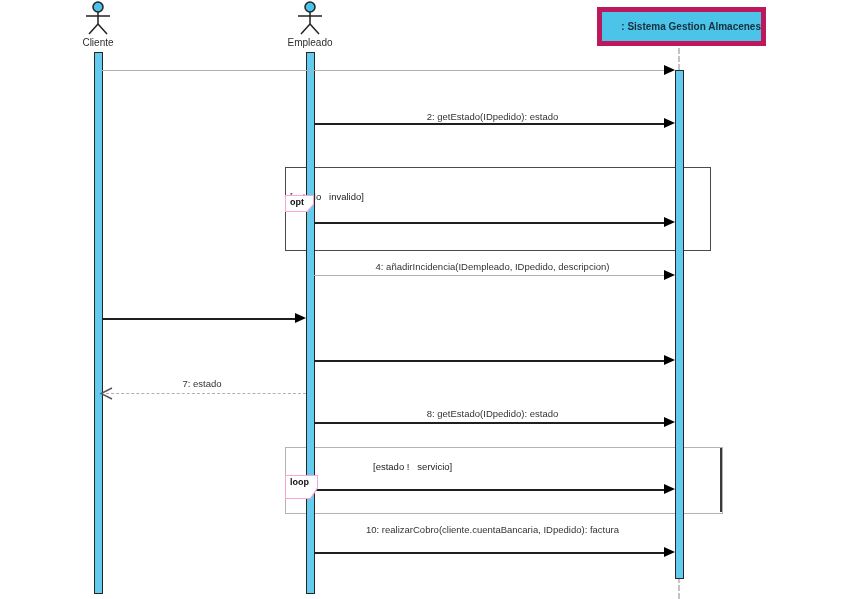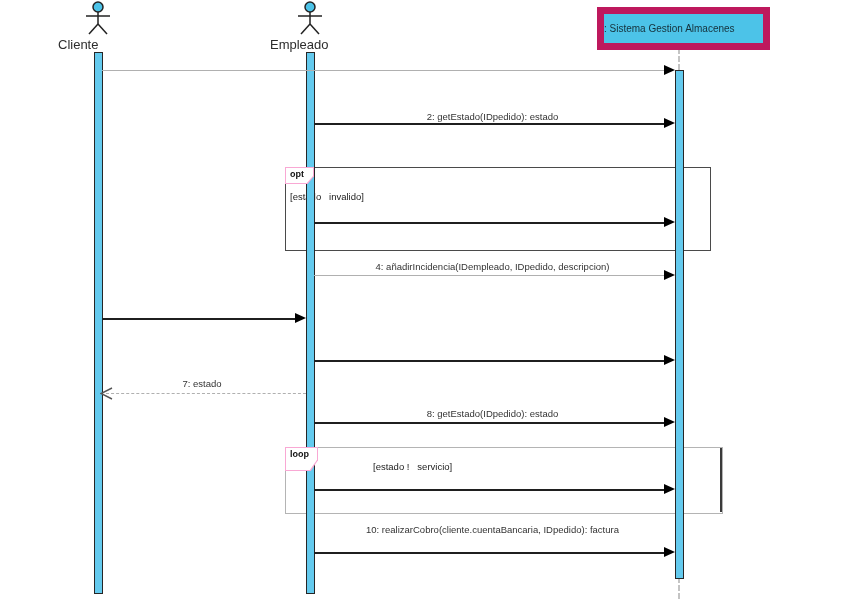--- a/index.html
+++ b/index.html
@@ -9,32 +9,32 @@
   html,body{margin:0;padding:0;background:#fff;}
   .canvas{position:relative;width:848px;height:599px;background:#fff;overflow:hidden;
           font-family:"Liberation Sans",sans-serif;color:var(--text);}
   .abs{position:absolute;}
   
   .lifebar{position:absolute;width:7px;background:var(--bar_cyan);
            border:1px solid #262626;z-index:5;}
   .dashed-v{position:absolute;width:0;border-left:2px dashed #c4c4c4;z-index:1;}
   
   .object-box{position:absolute;left:597px;top:7px;width:159px;height:29px;
-              background:var(--fill_cyan);border:7px solid #be185d;z-index:6;
-              display:flex;align-items:center;justify-content:flex-start;
-              font-size:10px;color:#15303a;}
+              background:var(--fill_cyan);border:5px solid #be185d;z-index:6;
+              display:flex;align-items:center;justify-content:flex-end;
+              font-size:10px;color:#15303a;font-weight:bold;}
   
-  .actor-label{position:absolute;font-size:13px;text-align:left;z-index:6;}
+  .actor-label{position:absolute;font-size:10px;text-align:center;z-index:6;}
   
   .fragment{position:absolute;z-index:4;background:transparent;}
   .opt-frag{border:1px solid var(--frag_dark);}
   .loop-frag{border:1px solid var(--frag_gray);}
   .loop-edge{position:absolute;width:0;border-left:2px solid #3a3a3a;z-index:4;}
   .pent{position:absolute;z-index:7;background:#f9a8d4;
-        clip-path:polygon(0 0,100% 0,100% 55%,78% 100%,0 100%);}
+        clip-path:polygon(0 0,100% 0,100% 55%,78% 100%,0 100%);margin-top:28px;}
   .pent-in{position:absolute;inset:1px;background:#fff;
         clip-path:polygon(0 0,100% 0,100% 53%,77% 100%,0 100%);
         font-size:9px;font-weight:bold;color:#111;padding:1px 0 0 4px;}
   .guard{position:absolute;font-size:9.5px;white-space:pre;z-index:2;color:#222;}
   
   .msg-label{position:absolute;font-size:9.5px;text-align:center;z-index:7;color:#333;}
   .line-black{position:absolute;height:0;border-top:2px solid var(--line_dark);z-index:6;}
   .line-gray{position:absolute;height:0;border-top:1.5px solid var(--line_gray);z-index:6;}
   .line-dash{position:absolute;height:0;border-top:1.5px dashed var(--line_gray);z-index:6;}
   .arrow-r{position:absolute;width:0;height:0;z-index:8;

